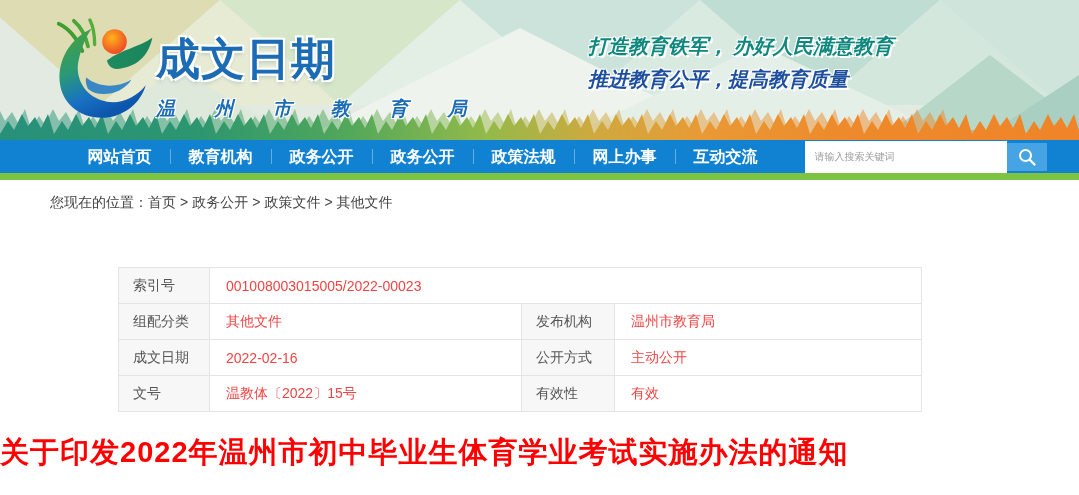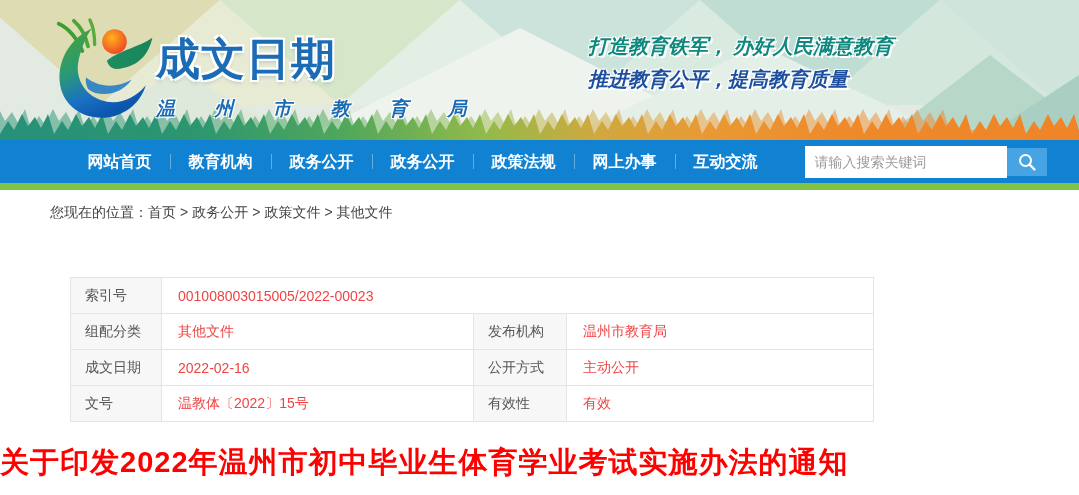--- a/index.html
+++ b/index.html
@@ -34,49 +34,49 @@
     font-family:"Liberation Serif","DejaVu Serif",serif;
     font-style:italic; font-weight:bold; font-size:20px; white-space:nowrap;
   }
   .slogan-line1 { color:var(--slogan-teal,#0e877d); }
   .slogan-line2 { color:var(--slogan-blue,#1d4f9e); margin-top:6px; }
   .slogan div {
     text-shadow:-1px -1px 0 #fff, 1px -1px 0 #fff, -1px 1px 0 #fff, 2px 2px 0 #fff;
   }
 
   
-  .navbar { width:100%; height:43px; background:var(--nav-bg,#1182d2); }
+  .navbar { width:100%; height:33px; background:var(--nav-bg,#1182d2); }
   .nav-inner { width:1014px; height:100%; margin:0 auto; display:flex; align-items:center; }
   .nav-menu { display:flex; align-items:center; height:100%; margin-left:37px; }
   .nav-item {
     width:100px; text-align:center; color:#fff; font-size:16px; font-weight:bold;
     text-decoration:none; cursor:pointer; line-height:43px; white-space:nowrap;
   }
   .nav-divider { width:1px; height:15px; background:rgba(255,255,255,.35); }
   .nav-search { margin-left:auto; display:flex; align-items:center; }
   .search-input {
     width:202px; height:28px; border:none; outline:none; padding:16px 10px;
-    font-size:14px; color:#333; background:#fff;
+    font-size:10px; color:#333; background:#fff;
     font-family:"Liberation Sans","DejaVu Sans",sans-serif;
   }
   .search-input::placeholder { color:#9c9c9c; }
   .search-btn {
     width:40px; height:28px; border:none; cursor:pointer;
     background:var(--search-btn-bg,#47a4e4);
     display:flex; align-items:center; justify-content:center;
   }
   .green-strip { width:100%; height:7px; background:var(--strip-green,#7fc343); }
 
   
   .breadcrumb { margin:14px 0 0 50px; font-size:14px; color:#444; }
   .bc-item { color:#444; text-decoration:none; }
   .bc-sep { color:#444; padding:0 4px; }
 
   
-  .doc-table-wrap { margin:55px 0 0 70px; }
+  .doc-table-wrap { margin:55px 0 0 118px; }
   table.doc-table { width:803px; border-collapse:collapse; table-layout:fixed; }
   .doc-table td {
     border:1px solid #e4e4e4; height:36px; font-size:14px; vertical-align:middle;
   }
   .doc-table td.label { background:var(--label-cell-bg,#f7f7f7); color:#555; padding-left:14px; }
   .doc-table td.value { background:#fff; color:#ef4444; padding-left:16px; }
 
   
   .doc-title {
     margin-top:21px; text-align:left;

